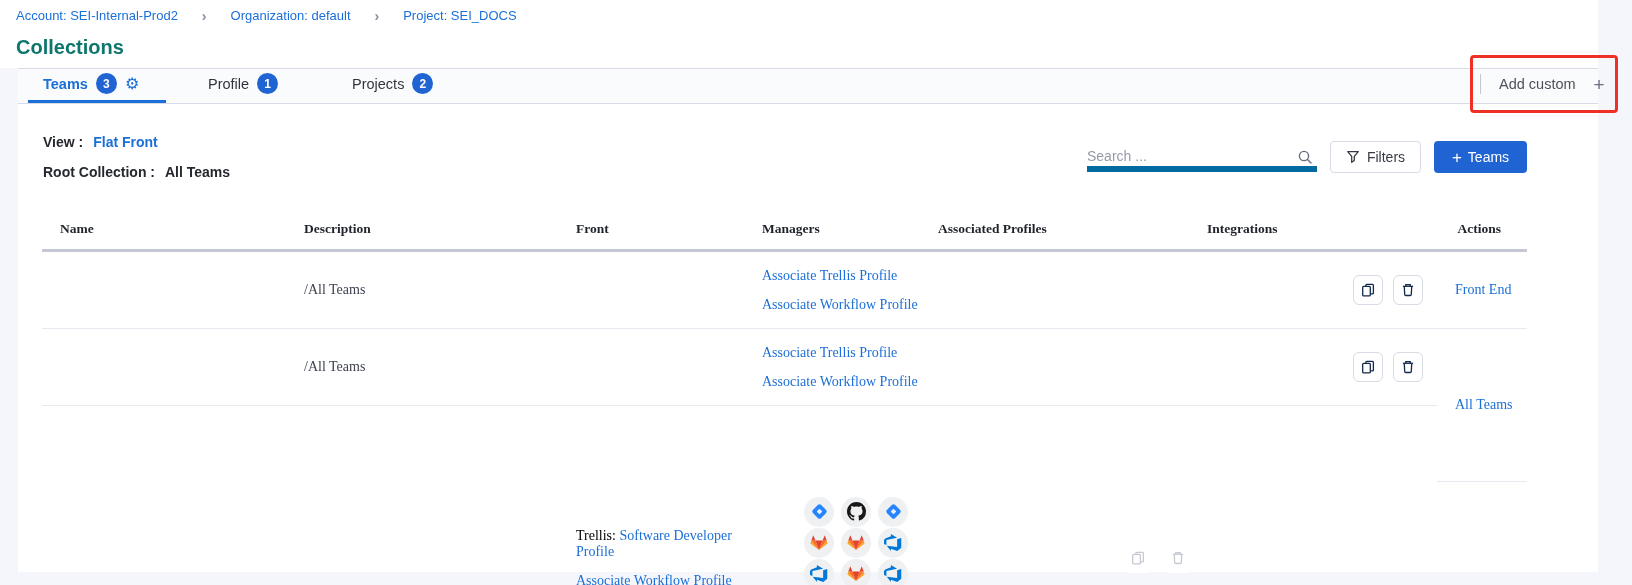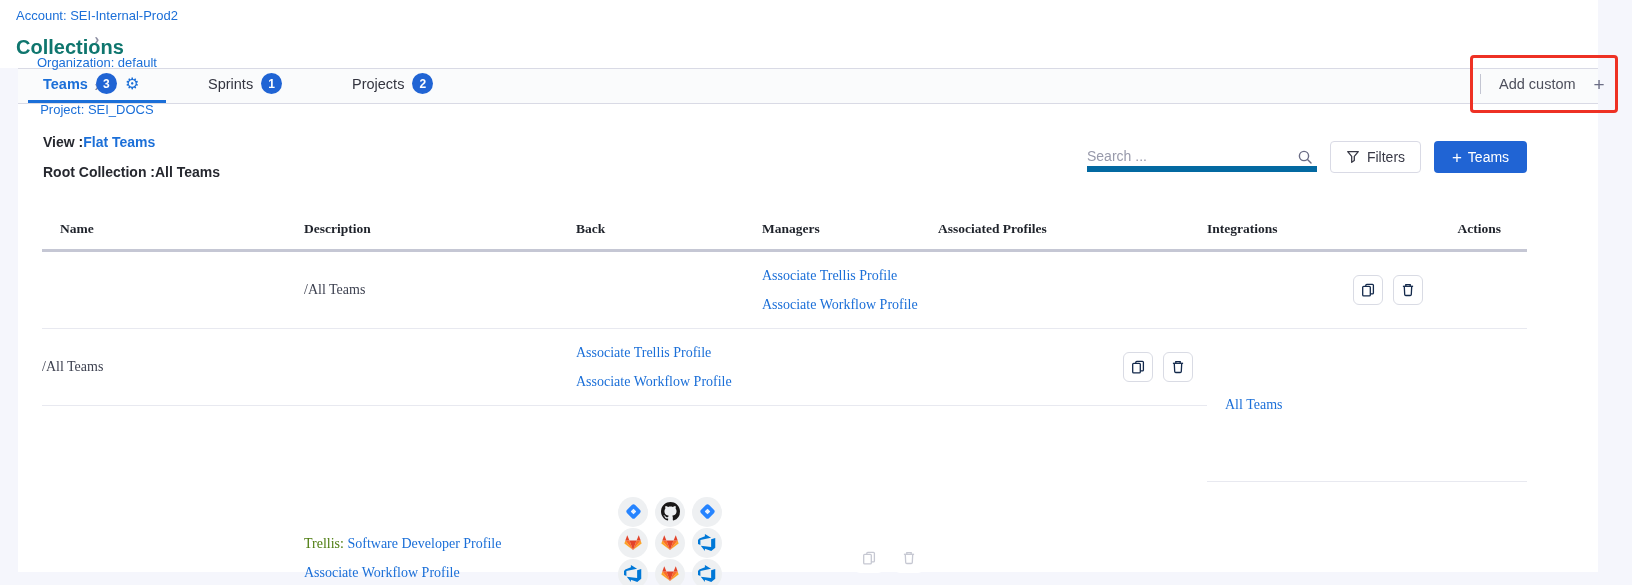--- a/index.html
+++ b/index.html
@@ -3,21 +3,21 @@
 <meta charset="utf-8">
 <style>
   * { margin:0; padding:0; box-sizing:border-box; }
   html,body { width:1632px; height:585px; overflow:hidden;
     font-family:"Liberation Sans","DejaVu Sans",sans-serif; background:#f5f6fc; }
 
   .band-top   { position:absolute; left:0; top:0; width:1598px; height:68px; background:#ffffff; }
   .card       { position:absolute; left:18px; top:68px; width:1580px; height:504px; background:#ffffff; }
 
   
-  .breadcrumb { position:absolute; left:16px; top:8px; font-size:13px; display:flex; align-items:center; gap:9px; z-index:2;flex-direction:column; }
+  .breadcrumb { position:absolute; left:16px; top:8px; font-size:13px; display:flex; align-items:center; gap:24px; z-index:2; }
   .breadcrumb a { color:#1b6fd8; text-decoration:none; cursor:pointer; }
   .crumb-sep  { color:#8a8ca0; font-size:14px; font-weight:700; line-height:1; }
   .page-title { position:absolute; left:16px; top:36px; font-size:20px; font-weight:700; color:#0f766e; z-index:2; }
 
   
   .tabbar { position:absolute; left:18px; top:68px; width:1580px; height:36px;
     background:#fafbfc; border-top:1px solid #d9dae5; border-bottom:1px solid #d9dae5; z-index:1; }
   .tab { position:absolute; top:73px; display:flex; align-items:center; gap:8px; font-size:14.5px; cursor:pointer; z-index:2;}
   .tab.active { color:#1b6fd8; font-weight:600; }
   .tab.inactive { color:#33343f; font-weight:500; }
@@ -28,21 +28,21 @@
 
   .add-custom { position:absolute; left:1480px; top:74px; display:flex; align-items:center; gap:18px; z-index:2; cursor:pointer; }
   .add-sep { width:1px; height:20px; background:#c3c5d2; }
   .add-label { font-size:14.5px; color:#4d4f5c; }
   .add-plus { font-size:19px; color:#6b6d85; font-weight:400; line-height:1; }
   .anno-box { position:absolute; left:1470px; top:55px; width:148px; height:58px;
     border:3px solid #ee3124; border-radius:4px; z-index:6; pointer-events:none; }
 
   
   .view-row { position:absolute; left:43px; top:134px; font-size:14px; z-index:2; }
-  .view-row .line { display:flex; margin-bottom:14px; }
+  .view-row .line { display:flex; gap:10px; margin-bottom:14px; }
   .lbl { color:#26282f; font-weight:700; }
   .val-link { color:#1b6fd8; font-weight:700; cursor:pointer; }
   .val-dark { color:#26282f; font-weight:700; }
 
   
   .search-wrap { position:absolute; left:1087px; top:142px; width:230px; height:30px;
     border-bottom:6px solid #0369a1; z-index:2; }
   .search-wrap input { width:200px; height:28px; border:none; outline:none; background:transparent;
     font-size:14px; color:#333; font-family:inherit; }
   .search-wrap input::placeholder { color:#989aab; }
@@ -61,21 +61,21 @@
   .h-cell { height:44px; display:flex; align-items:center; font-size:13.5px; font-weight:700; color:#1f232b;
     border-bottom:3px solid #c5c7d4; }
   .h-cell.first { padding-left:18px; }
   .h-cell.last { justify-content:flex-end; padding-right:26px; }
   .cell { display:flex; align-items:center; border-bottom:1px solid #e8e9f0; font-size:14px; color:#3d4150; }
   .r1 { height:77px; } .r2 { height:77px; } .r3 { height:153px; }
   .cell.first { padding-left:18px; }
   .name-link { color:#1b6fd8; cursor:pointer; }
   .profiles { flex-direction:column; align-items:flex-start; justify-content:center; gap:13px; }
   .plink { color:#1b6fd8; cursor:pointer; }
-  .pprefix { color:#4d7c0f; }
+  .pprefix { color:#000000; }
   .actions-cell { justify-content:flex-end; gap:10px; padding-right:14px; }
   .act-btn { width:30px; height:30px; border:1px solid #d9dbe4; border-radius:6px; background:#fff;
     display:flex; align-items:center; justify-content:center; cursor:pointer; }
   .act-btn.disabled { border-color:transparent; cursor:default; }
 
   
   .intg { display:grid; grid-template-columns:repeat(3,30px); gap:1px 7px; padding-left:42px; }
   .ic-circle { width:30px; height:30px; border-radius:50%; background:#eef0f2;
     display:flex; align-items:center; justify-content:center; }
 
@@ -99,40 +99,40 @@
 <div class="tabbar"></div>
 
 <div class="tab active" style="left:43px">
   <span>Teams</span>
   <span class="tab-badge">3</span>
   <span class="gear">⚙</span>
 </div>
 <div class="tab-underline"></div>
 
 <div class="tab inactive" style="left:208px">
-  <span>Sprints</span>
+  <span>Profile</span>
   <span class="tab-badge">1</span>
 </div>
 
 <div class="tab inactive" style="left:352px">
   <span>Projects</span>
   <span class="tab-badge">2</span>
 </div>
 
 <div class="add-custom">
   <span class="add-sep"></span>
   <span class="add-label">Add custom</span>
   <span class="add-plus">+</span>
 </div>
 <div class="anno-box"></div>
 
 <div class="view-row">
   <div class="line">
     <span class="lbl">View :</span>
-    <span class="val-link">Flat Teams</span>
+    <span class="val-link">Flat Front</span>
   </div>
   <div class="line">
     <span class="lbl">Root Collection :</span>
     <span class="val-dark">All Teams</span>
   </div>
 </div>
 
 <div class="search-wrap">
   <input type="text" placeholder="Search ..." style="">
   <span class="search-ic">
@@ -154,21 +154,21 @@
 
 <button class="btn-teams">
   <span class="plus">+</span>
   <span>Teams</span>
 </button>
 
 <div class="tbl">
 
   <div class="h-cell first">Name</div>
   <div class="h-cell">Description</div>
-  <div class="h-cell">Back</div>
+  <div class="h-cell">Front</div>
   <div class="h-cell">Managers</div>
   <div class="h-cell">Associated Profiles</div>
   <div class="h-cell">Integrations</div>
   <div class="h-cell last">Actions</div>
 
   <div class="cell r1"></div>
   <div class="cell r1">/All Teams</div>
   <div class="cell r1"></div>
   <div class="cell r1 profiles">
     <span class="plink">Associate Trellis Profile</span>
@@ -184,20 +184,23 @@
     </div>
     <div class="act-btn">
       <svg width="16" height="16" viewBox="0 0 16 16" fill="none" stroke="#13294b" stroke-width="1.3">
           <path d="M5.8 4V2.7h4.4V4"></path>
           <path d="M2.9 4.3h10.2"></path>
           <path d="M4.3 4.6l.4 7.9a1.1 1.1 0 0 0 1.1 1h4.4a1.1 1.1 0 0 0 1.1-1l.4-7.9"></path>
         </svg>
     </div>
   </div>
 
+  <div class="cell r2 first">
+    <span class="name-link">Front End</span>
+  </div>
   <div class="cell r2"></div>
   <div class="cell r2">/All Teams</div>
   <div class="cell r2"></div>
   <div class="cell r2 profiles">
     <span class="plink">Associate Trellis Profile</span>
     <span class="plink">Associate Workflow Profile</span>
   </div>
   <div class="cell r2"></div>
   <div class="cell r2 actions-cell">
     <div class="act-btn">

